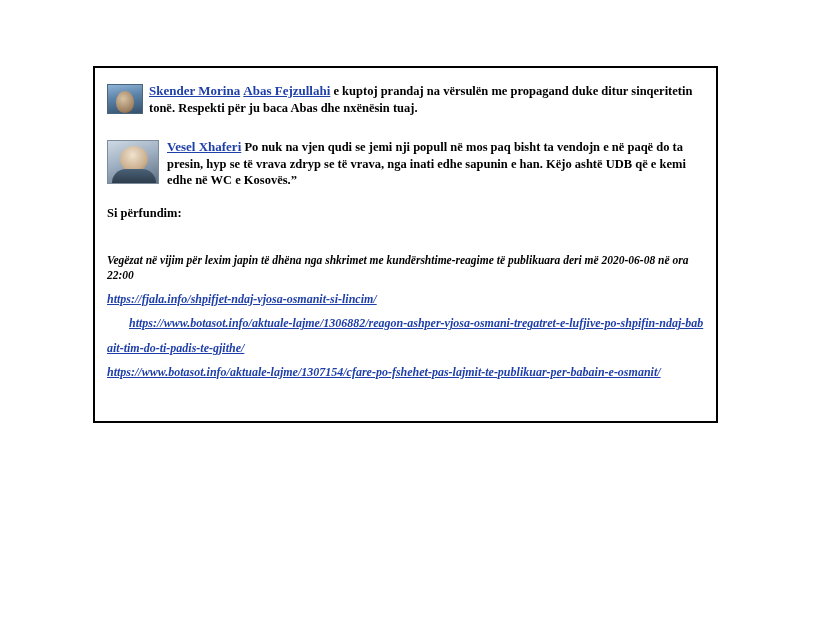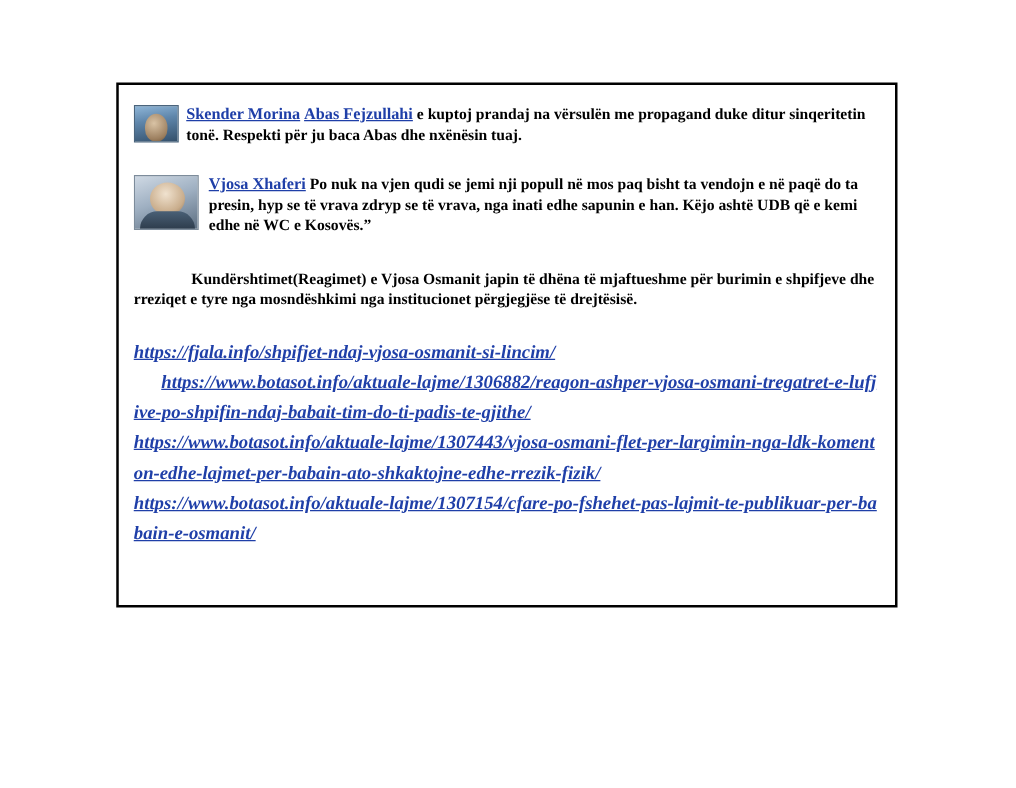--- a/index.html
+++ b/index.html
@@ -11,21 +11,21 @@
     width: 813px;
     height: 630px;
     font-family: "Liberation Serif", serif;
     overflow: hidden;
   }
   .page {
     position: absolute;
     left: 93px;
     top: 66px;
     width: 625px;
-    height: 420px;
+    height: 357px;
     border: 2px solid #000000;
     background: #ffffff;
     box-sizing: border-box;
   }
   .page-inner {
     padding: 14px 12px 10px 12px;
   }
   .para {
     font-size: 12.5px;
     line-height: 1.32;
@@ -116,21 +116,21 @@
     list-style: none;
   }
   .links li {
     margin: 0;
     padding: 0;
     line-height: 1.52;
   }
   .link {
     color: #1f3fa8;
     text-decoration: underline;
-    font-size: 15px;
+    font-size: 12px;
     font-style: italic;
     font-weight: bold;
     font-family: "Liberation Serif", serif;
     word-break: break-all;
     display: inline;
   }
   .link.indented { margin-left: 22px; }
 </style>
 </head>
 <body>
@@ -140,34 +140,34 @@
 
     <div class="blk">
       <div class="avatar1"></div>
       <p class="para"><a class="name-link" href="#">Skender  Morina</a><span> </span><a class="name-link" href="#">Abas  Fejzullahi</a><span> e kuptoj prandaj na vërsulën me propagand duke ditur sinqeritetin tonë. Respekti për ju baca Abas dhe nxënësin tuaj.</span></p>
     </div>
 
     <div class="spacer-lg"></div>
 
     <div class="blk">
       <div class="avatar2"></div>
-      <p class="para"><a class="name-link" href="#">Vjosa Xhaferi</a><span> Po nuk na vjen qudi se jemi nji popull në mos paq bisht ta vendojn e në paqë do ta presin, hyp se të vrava zdryp se të vrava, nga inati edhe sapunin e han. Këjo ashtë UDB që e kemi edhe në WC e Kosovës.”</span></p>
+      <p class="para"><a class="name-link" href="#">Vesel Xhaferi</a><span> Po nuk na vjen qudi se jemi nji popull në mos paq bisht ta vendojn e në paqë do ta presin, hyp se të vrava zdryp se të vrava, nga inati edhe sapunin e han. Këjo ashtë UDB që e kemi edhe në WC e Kosovës.”</span></p>
     </div>
 
     <div class="spacer-md"></div>
 
+    <p class="para">Si përfundim:</p>
 
     <div class="spacer-sm"></div>
 
-    <p class="para"><span class="indent"></span><span>Kundërshtimet(Reagimet) e Vjosa Osmanit japin të dhëna të mjaftueshme për burimin e shpifjeve dhe rreziqet e tyre nga mosndëshkimi nga institucionet përgjegjëse të drejtësisë.</span></p>
 
     <div class="spacer-lg"></div>
 
+    <p class="note">Vegëzat në vijim për lexim japin të dhëna nga shkrimet me kundërshtime-reagime të publikuara deri më 2020-06-08 në ora 22:00</p>
 
     <ul class="links">
       <li><a class="link" href="#">https://fjala.info/shpifjet-ndaj-vjosa-osmanit-si-lincim/</a></li>
       <li><a class="link indented" href="#">https://www.botasot.info/aktuale-lajme/1306882/reagon-ashper-vjosa-osmani-tregatret-e-lufjive-po-shpifin-ndaj-babait-tim-do-ti-padis-te-gjithe/</a></li>
-      <li><a class="link" href="#">https://www.botasot.info/aktuale-lajme/1307443/vjosa-osmani-flet-per-largimin-nga-ldk-komenton-edhe-lajmet-per-babain-ato-shkaktojne-edhe-rrezik-fizik/</a></li>
       <li><a class="link" href="#">https://www.botasot.info/aktuale-lajme/1307154/cfare-po-fshehet-pas-lajmit-te-publikuar-per-babain-e-osmanit/</a></li>
     </ul>
 
   </div>
 </div>
 
 </body></html>

